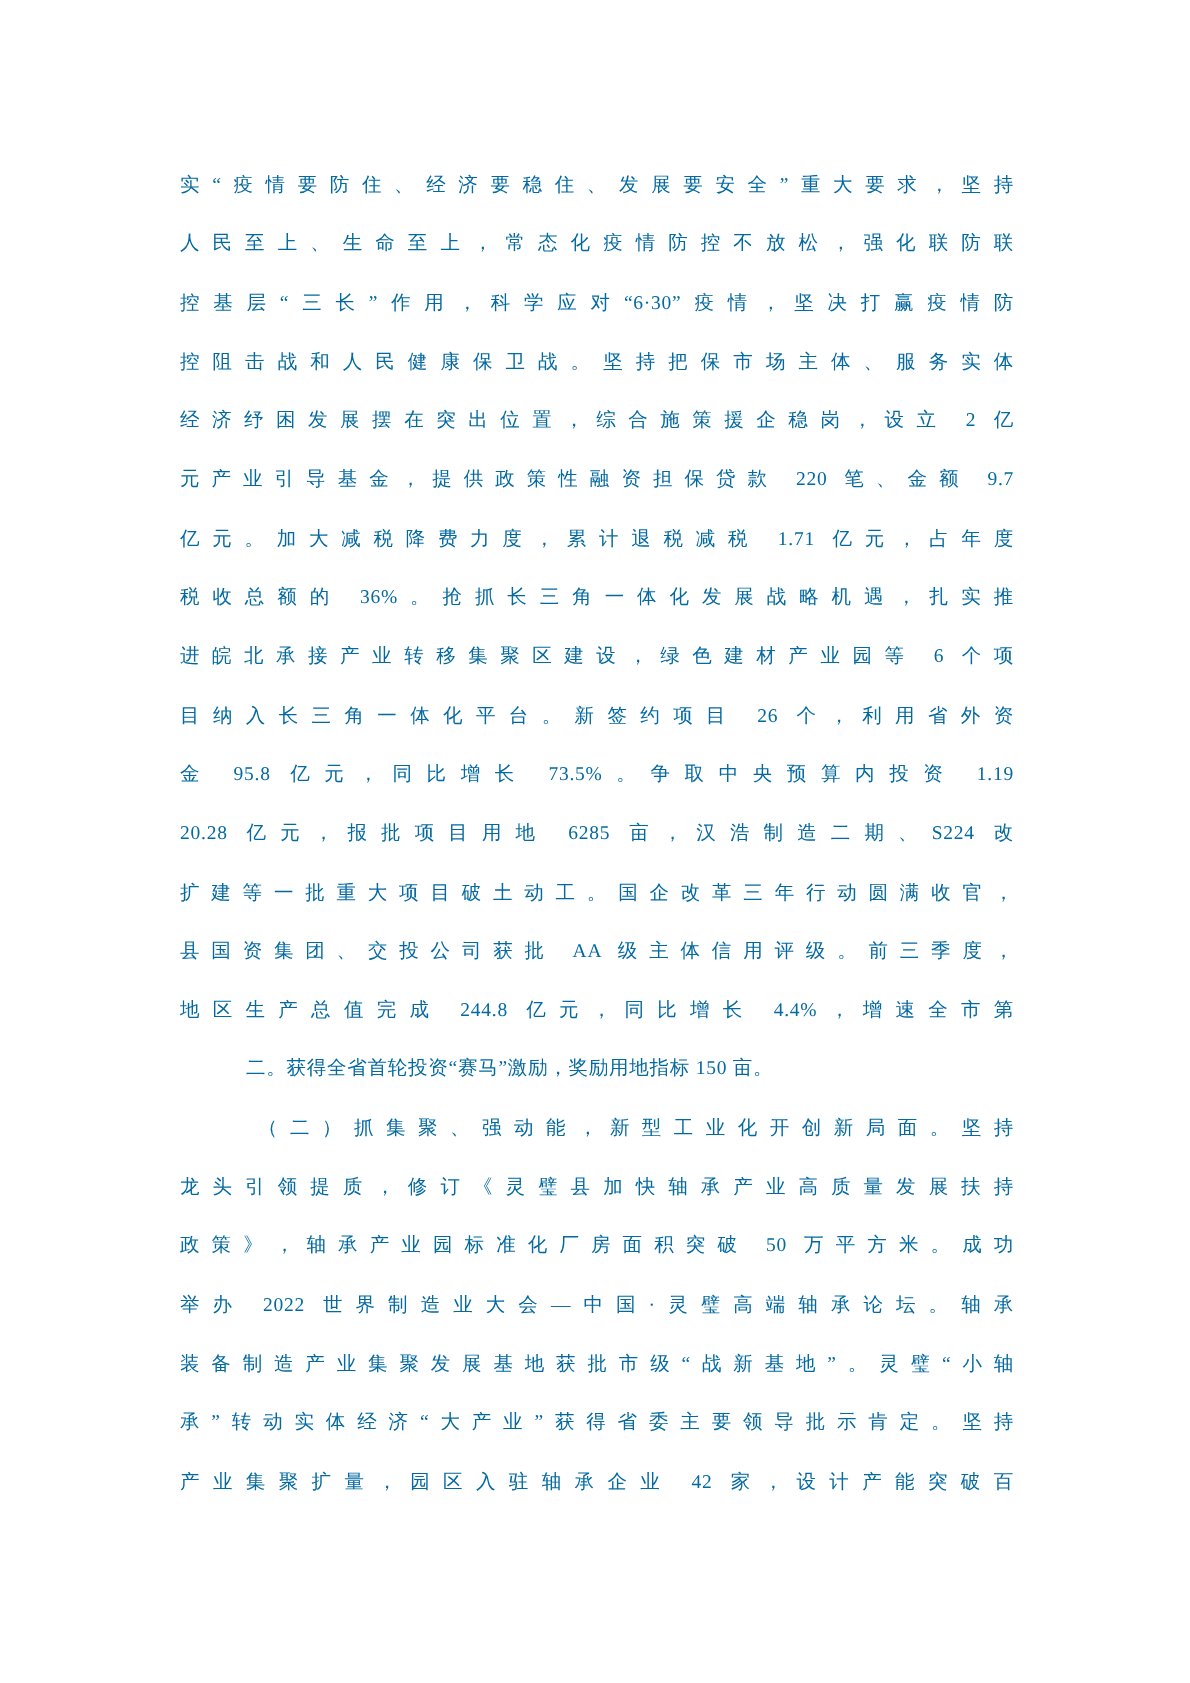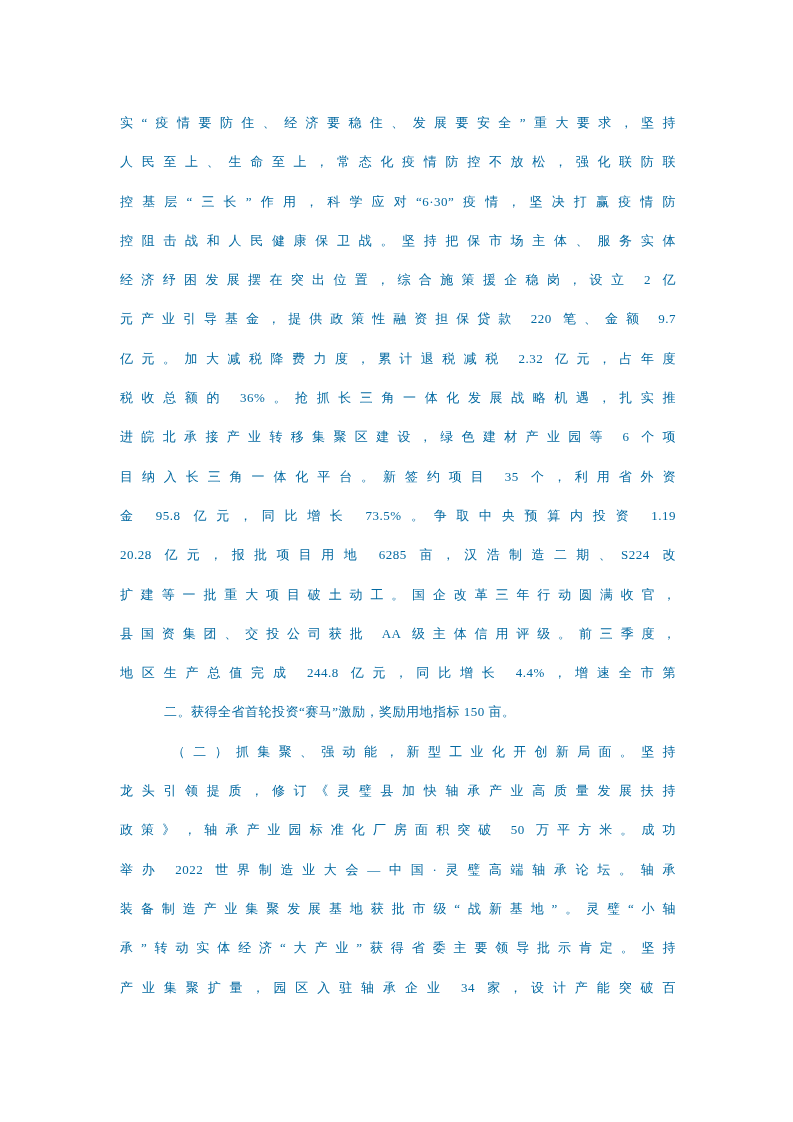--- a/index.html
+++ b/index.html
@@ -29,34 +29,34 @@
 <body>
 
 <div class="page">
   <div>
     <div class="line">实“疫情要防住、经济要稳住、发展要安全”重大要求，坚持</div>
     <div class="line">人民至上、生命至上，常态化疫情防控不放松，强化联防联</div>
     <div class="line">控基层“三长”作用，科学应对“6·30”疫情，坚决打赢疫情防</div>
     <div class="line">控阻击战和人民健康保卫战。坚持把保市场主体、服务实体</div>
     <div class="line">经济纾困发展摆在突出位置，综合施策援企稳岗，设立 2 亿</div>
     <div class="line">元产业引导基金，提供政策性融资担保贷款 220 笔、金额 9.7</div>
-    <div class="line">亿元。加大减税降费力度，累计退税减税 2.32 亿元，占年度</div>
+    <div class="line">亿元。加大减税降费力度，累计退税减税 1.71 亿元，占年度</div>
     <div class="line">税收总额的 36%。抢抓长三角一体化发展战略机遇，扎实推</div>
     <div class="line">进皖北承接产业转移集聚区建设，绿色建材产业园等 6 个项</div>
-    <div class="line">目纳入长三角一体化平台。新签约项目 35 个，利用省外资</div>
+    <div class="line">目纳入长三角一体化平台。新签约项目 26 个，利用省外资</div>
     <div class="line">金 95.8 亿元，同比增长 73.5%。争取中央预算内投资 1.19</div>
     <div class="line">20.28 亿元，报批项目用地 6285 亩，汉浩制造二期、S224 改</div>
     <div class="line">扩建等一批重大项目破土动工。国企改革三年行动圆满收官，</div>
     <div class="line">县国资集团、交投公司获批 AA 级主体信用评级。前三季度，</div>
     <div class="line">地区生产总值完成 244.8 亿元，同比增长 4.4%，增速全市第</div>
     <div class="line last">二。获得全省首轮投资“赛马”激励，奖励用地指标 150 亩。</div>
   </div>
 
   <div>
     <div class="line heading-line"><span class="kai">（二）抓集聚、强动能，新型工业化开创新局面。</span><span>坚持</span></div>
     <div class="line">龙头引领提质，修订《灵璧县加快轴承产业高质量发展扶持</div>
     <div class="line">政策》，轴承产业园标准化厂房面积突破 50 万平方米。成功</div>
     <div class="line">举办 2022 世界制造业大会—中国·灵璧高端轴承论坛。轴承</div>
     <div class="line">装备制造产业集聚发展基地获批市级“战新基地”。灵璧“小轴</div>
     <div class="line">承”转动实体经济“大产业”获得省委主要领导批示肯定。坚持</div>
-    <div class="line">产业集聚扩量，园区入驻轴承企业 34 家，设计产能突破百</div>
+    <div class="line">产业集聚扩量，园区入驻轴承企业 42 家，设计产能突破百</div>
   </div>
 </div>
 
 </body></html>

